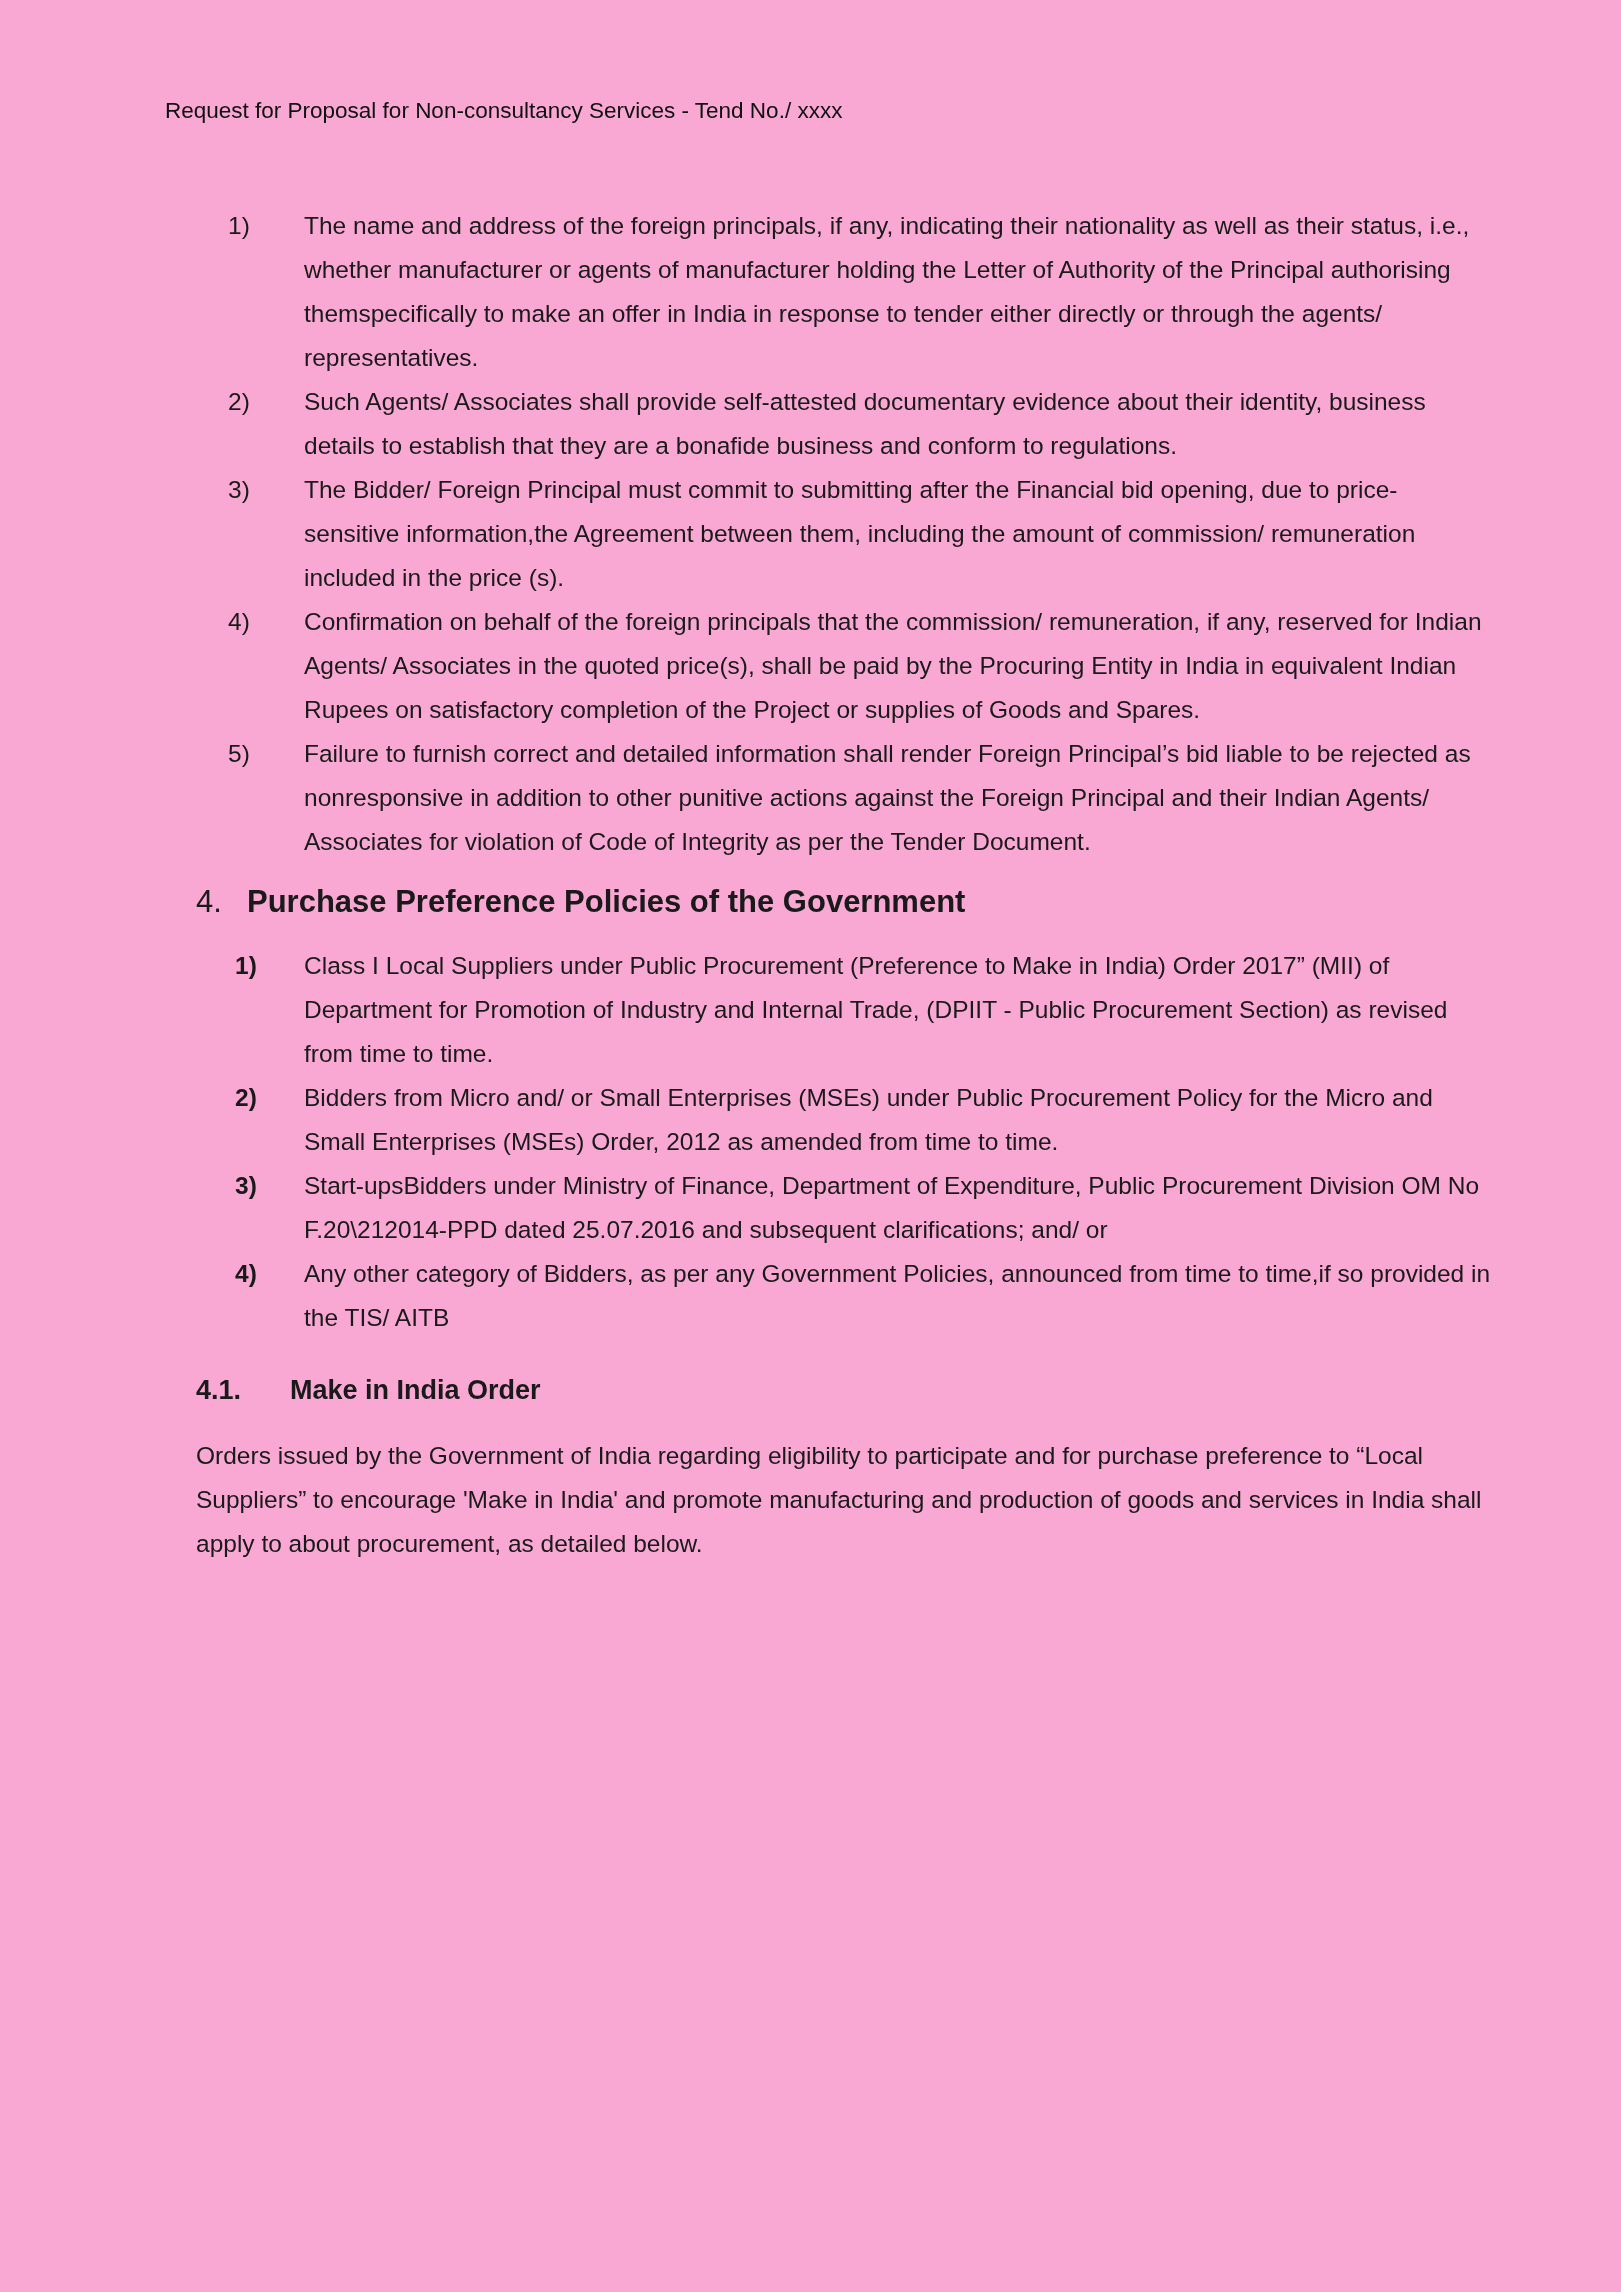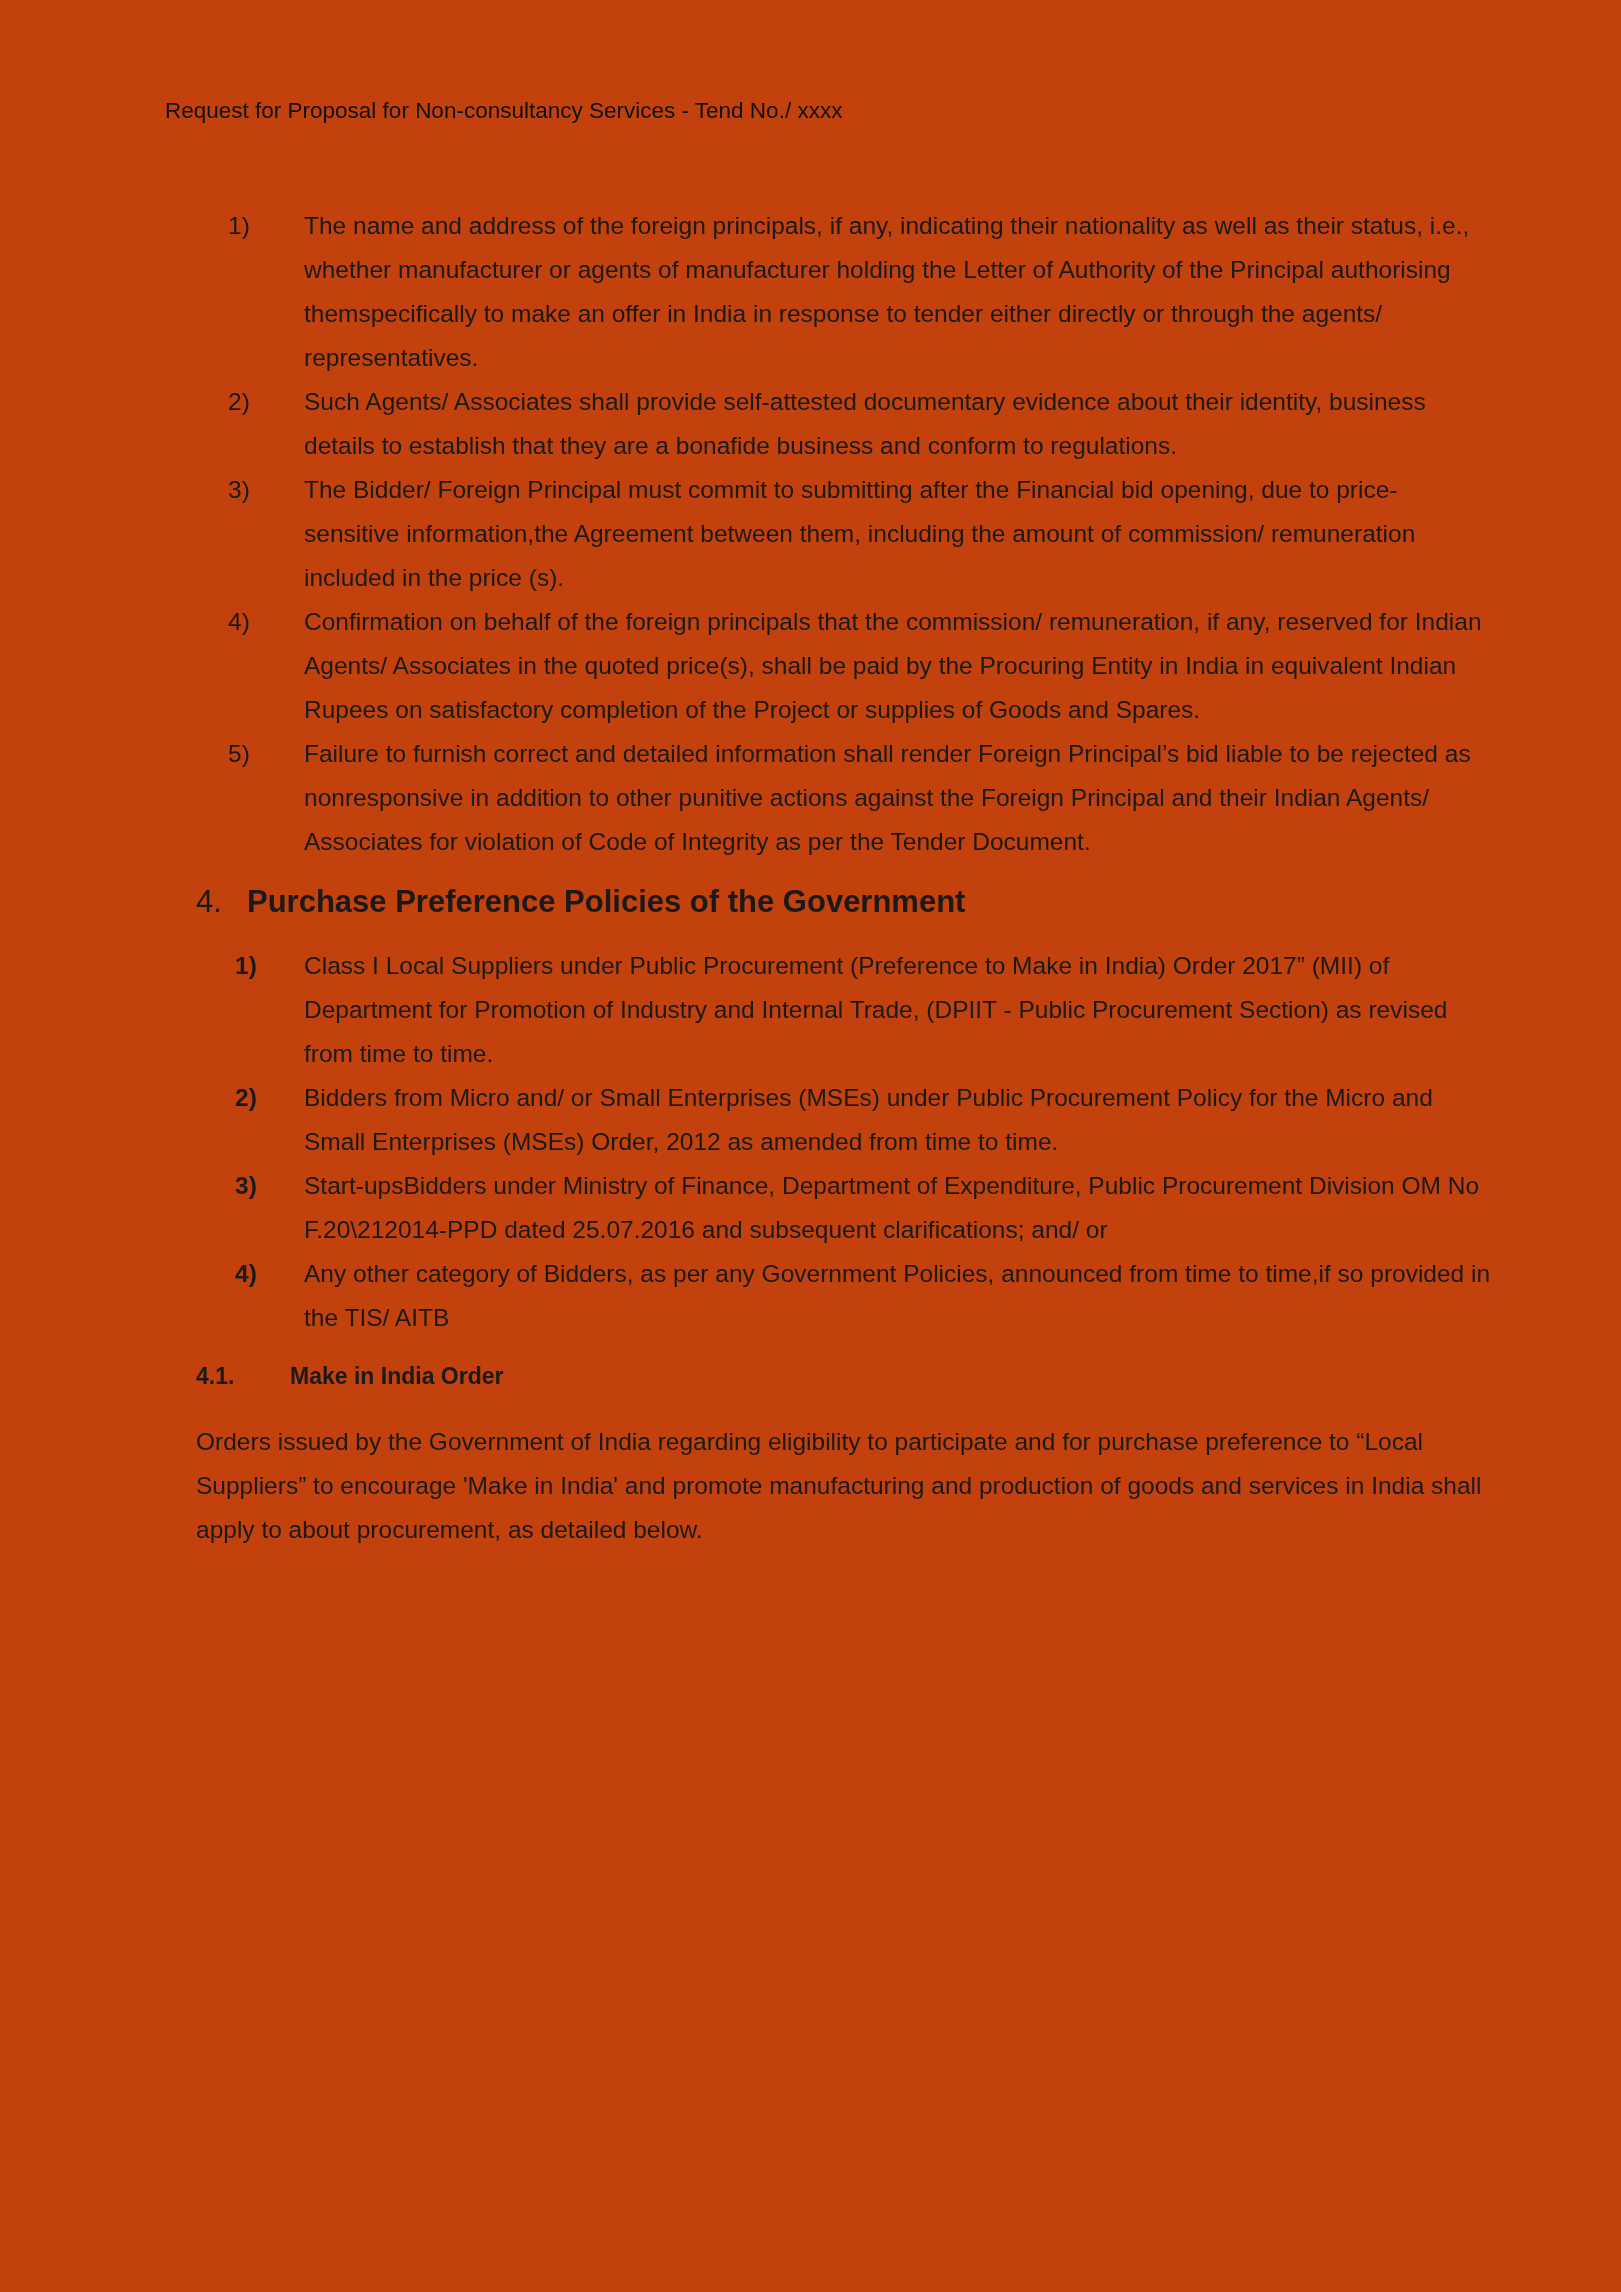--- a/index.html
+++ b/index.html
@@ -5,21 +5,21 @@
   html, body {
     margin: 0;
     padding: 0;
     background: #e8e8e8;
   }
   .page {
     position: relative;
     width: 1621px;
     height: 2293px;
     margin: 0 auto;
-    background: #c2410c;
+    background: #f9a8d4;
     font-family: "Liberation Sans", sans-serif;
     color: #1a1a1a;
     overflow: hidden;
   }
   .running-header {
     position: absolute;
     left: 165px;
     top: 94px;
     font-size: 22.5px;
     line-height: 33px;
@@ -58,22 +58,22 @@
     flex: 0 0 51px;
     font-weight: normal;
   }
   .section-heading .sec-title { font-weight: bold; }
   .para {
     margin-top: 21.6px;
   }
   .list-gap { margin-top: 19.6px; }
   .subsection-heading {
     display: flex;
-    margin-top: 14px;
-    font-size: 23px;
+    margin-top: 28px;
+    font-size: 27px;
     line-height: 44px;
     font-weight: bold;
   }
   .subsection-heading .sub-num { flex: 0 0 94px; }
   .page-footer {
     position: absolute;
     left: 165px;
     right: 129px;
     top: 2160px;
     display: flex;

